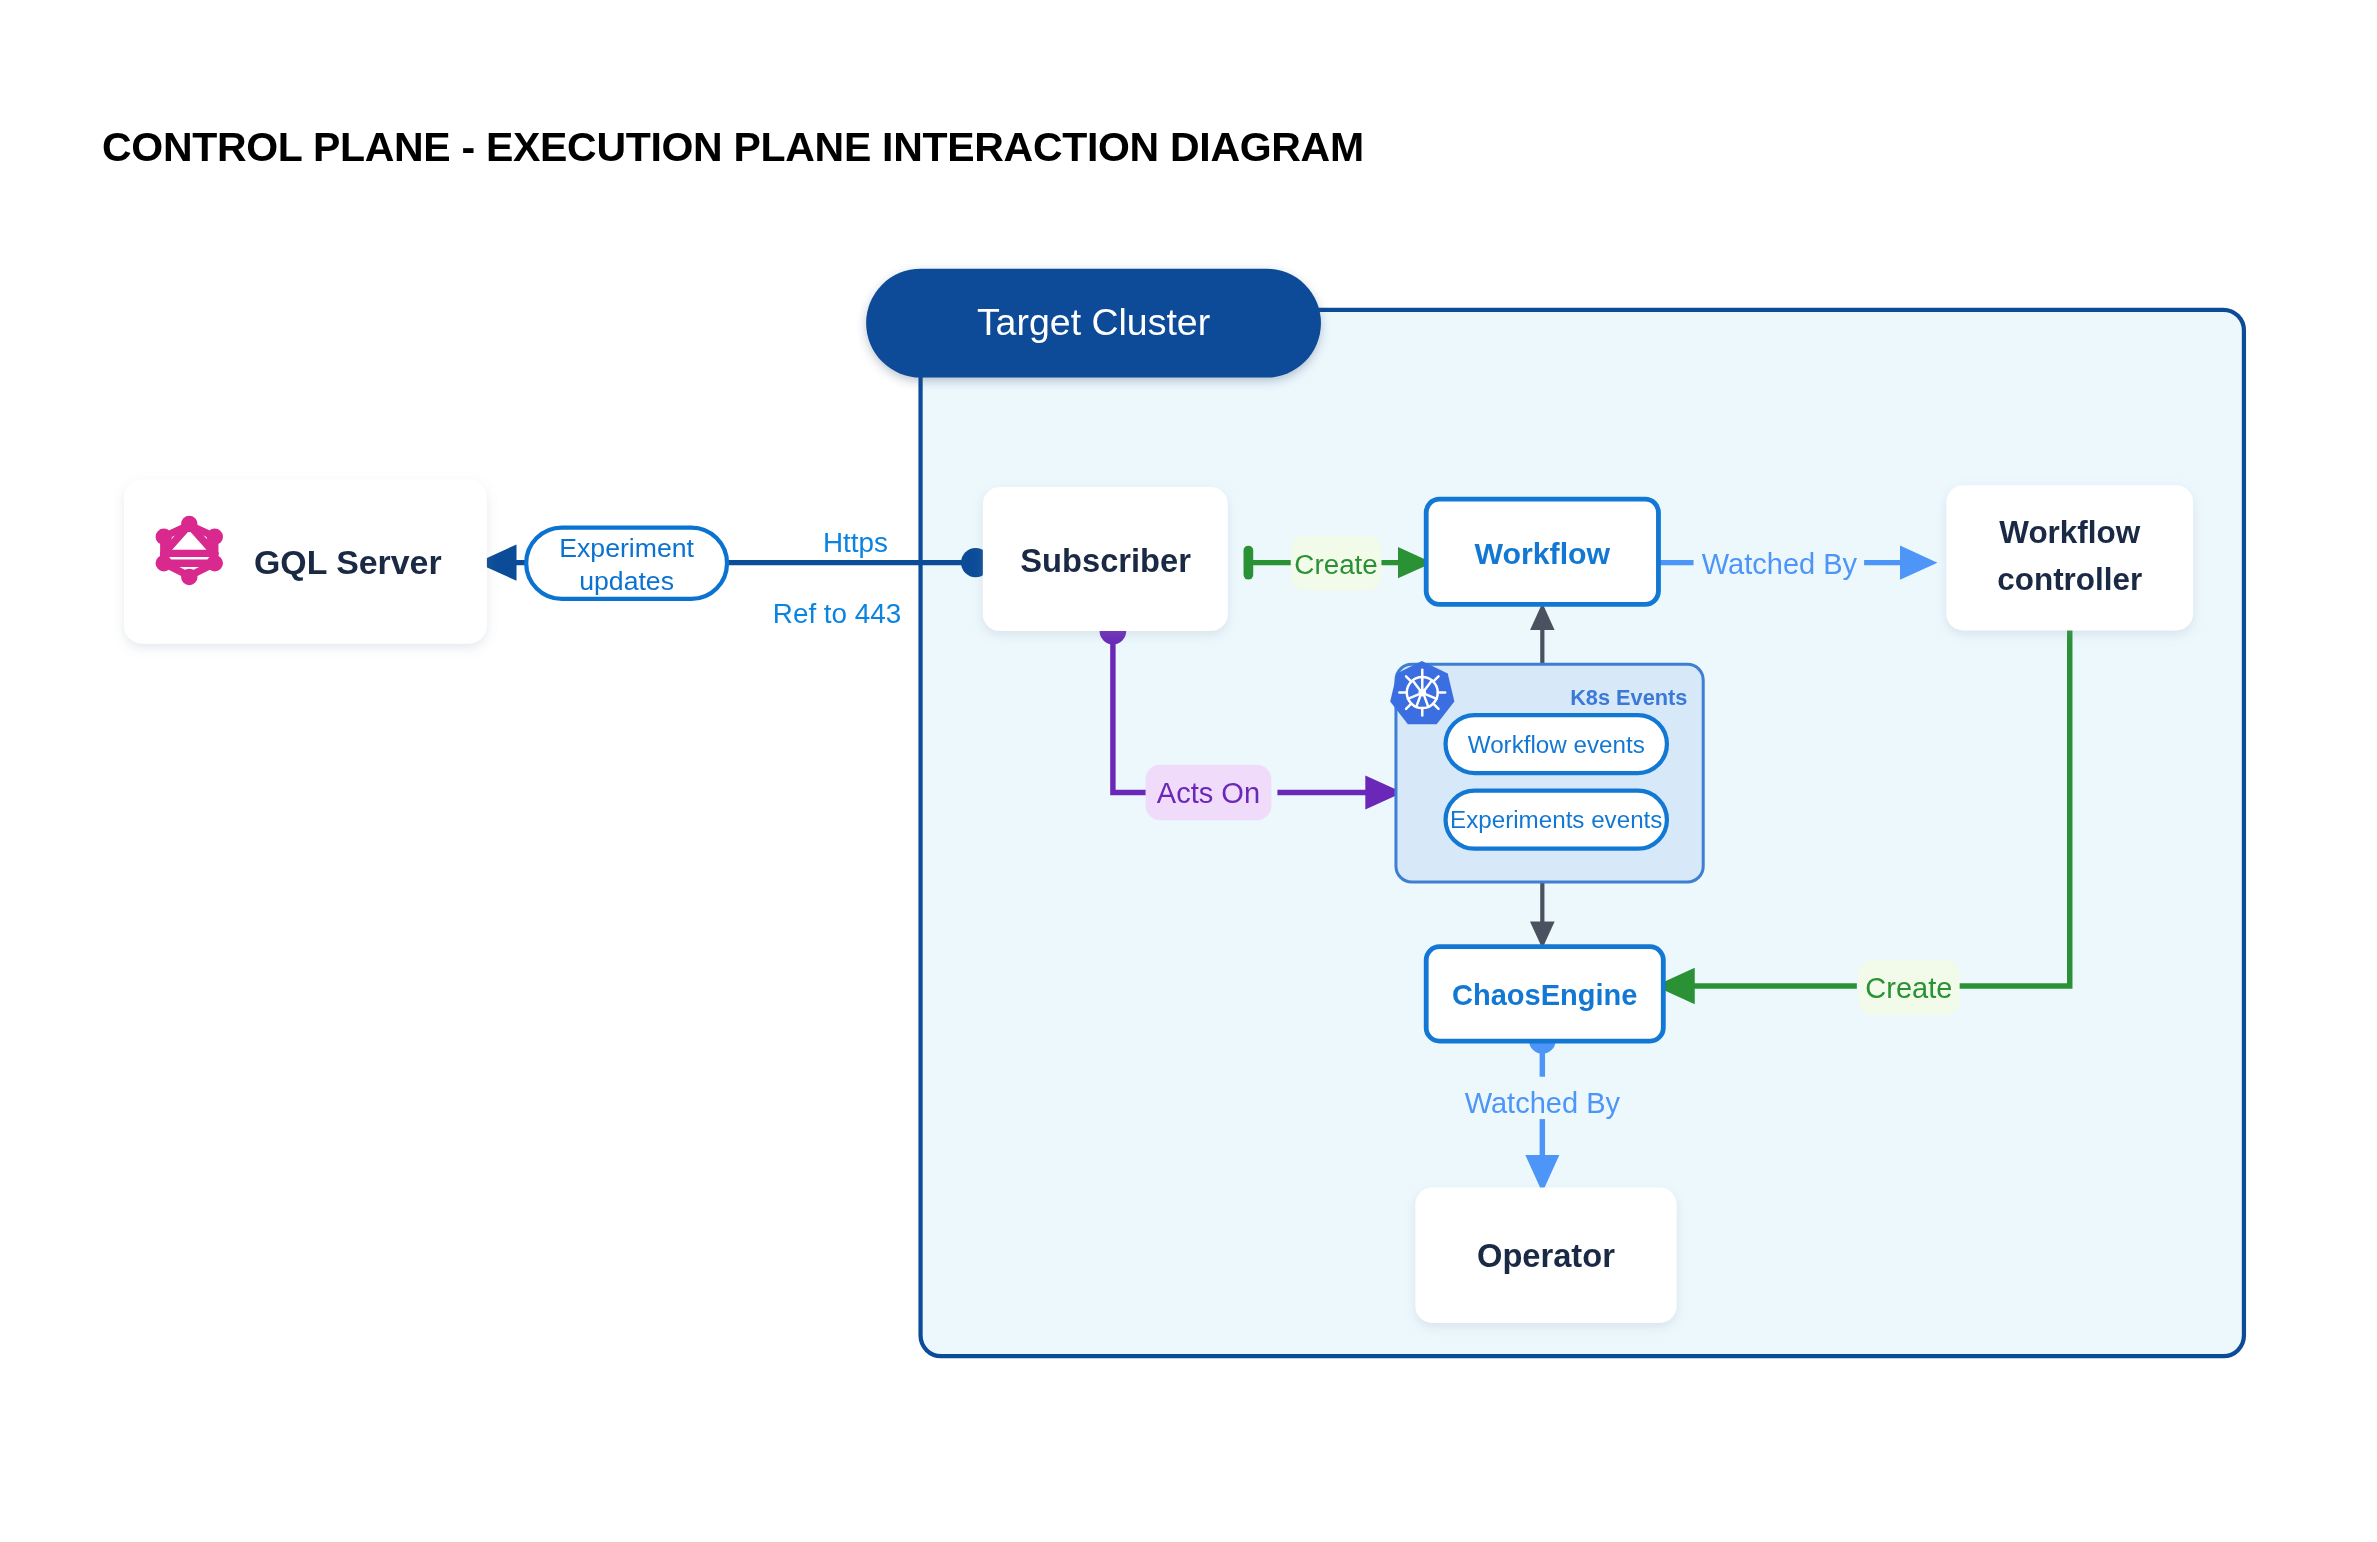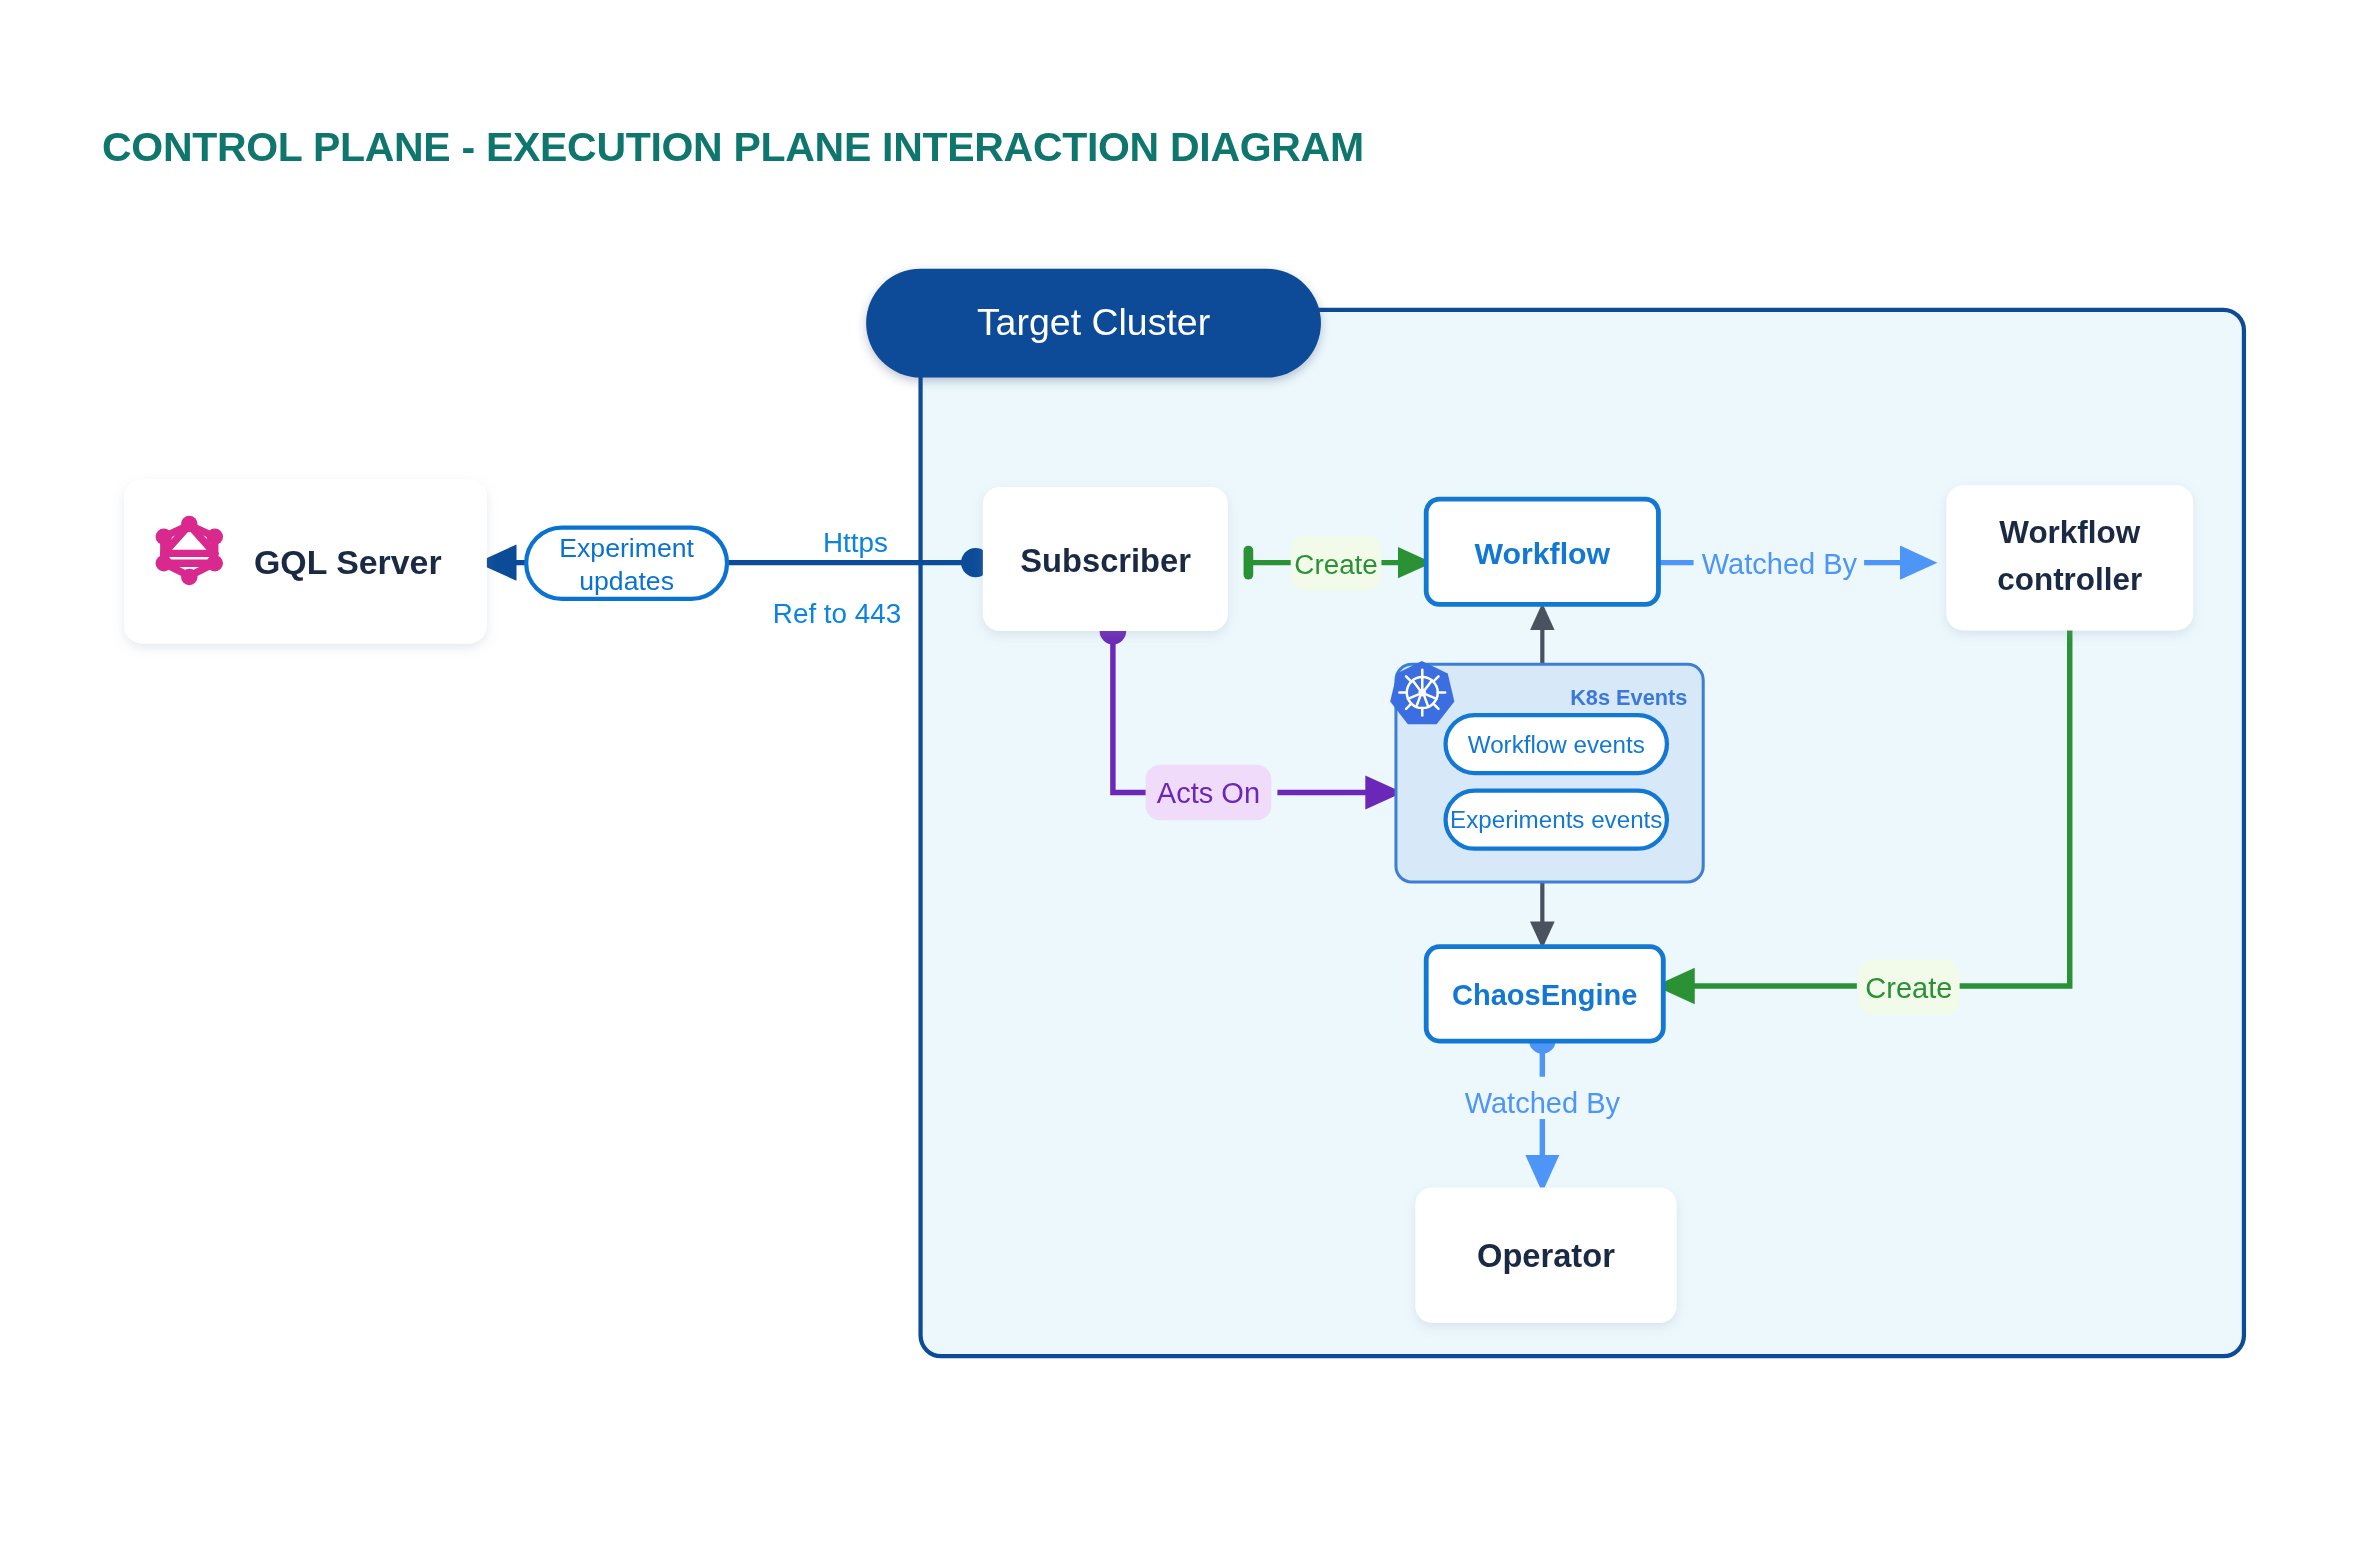--- a/index.html
+++ b/index.html
@@ -14,21 +14,21 @@
     position: relative;
     overflow: hidden;
   }
   #page-title {
     position: absolute;
     left: 102px;
     top: 124px;
     font-size: 41px;
     font-weight: bold;
     letter-spacing: -0.3px;
-    color: #0f766e;
+    color: #000000;
     white-space: nowrap;
   }
   #diagram-canvas {
     position: absolute;
     left: 0;
     top: 0;
     width: 2377px;
     height: 1542px;
   }
   .node-label {

